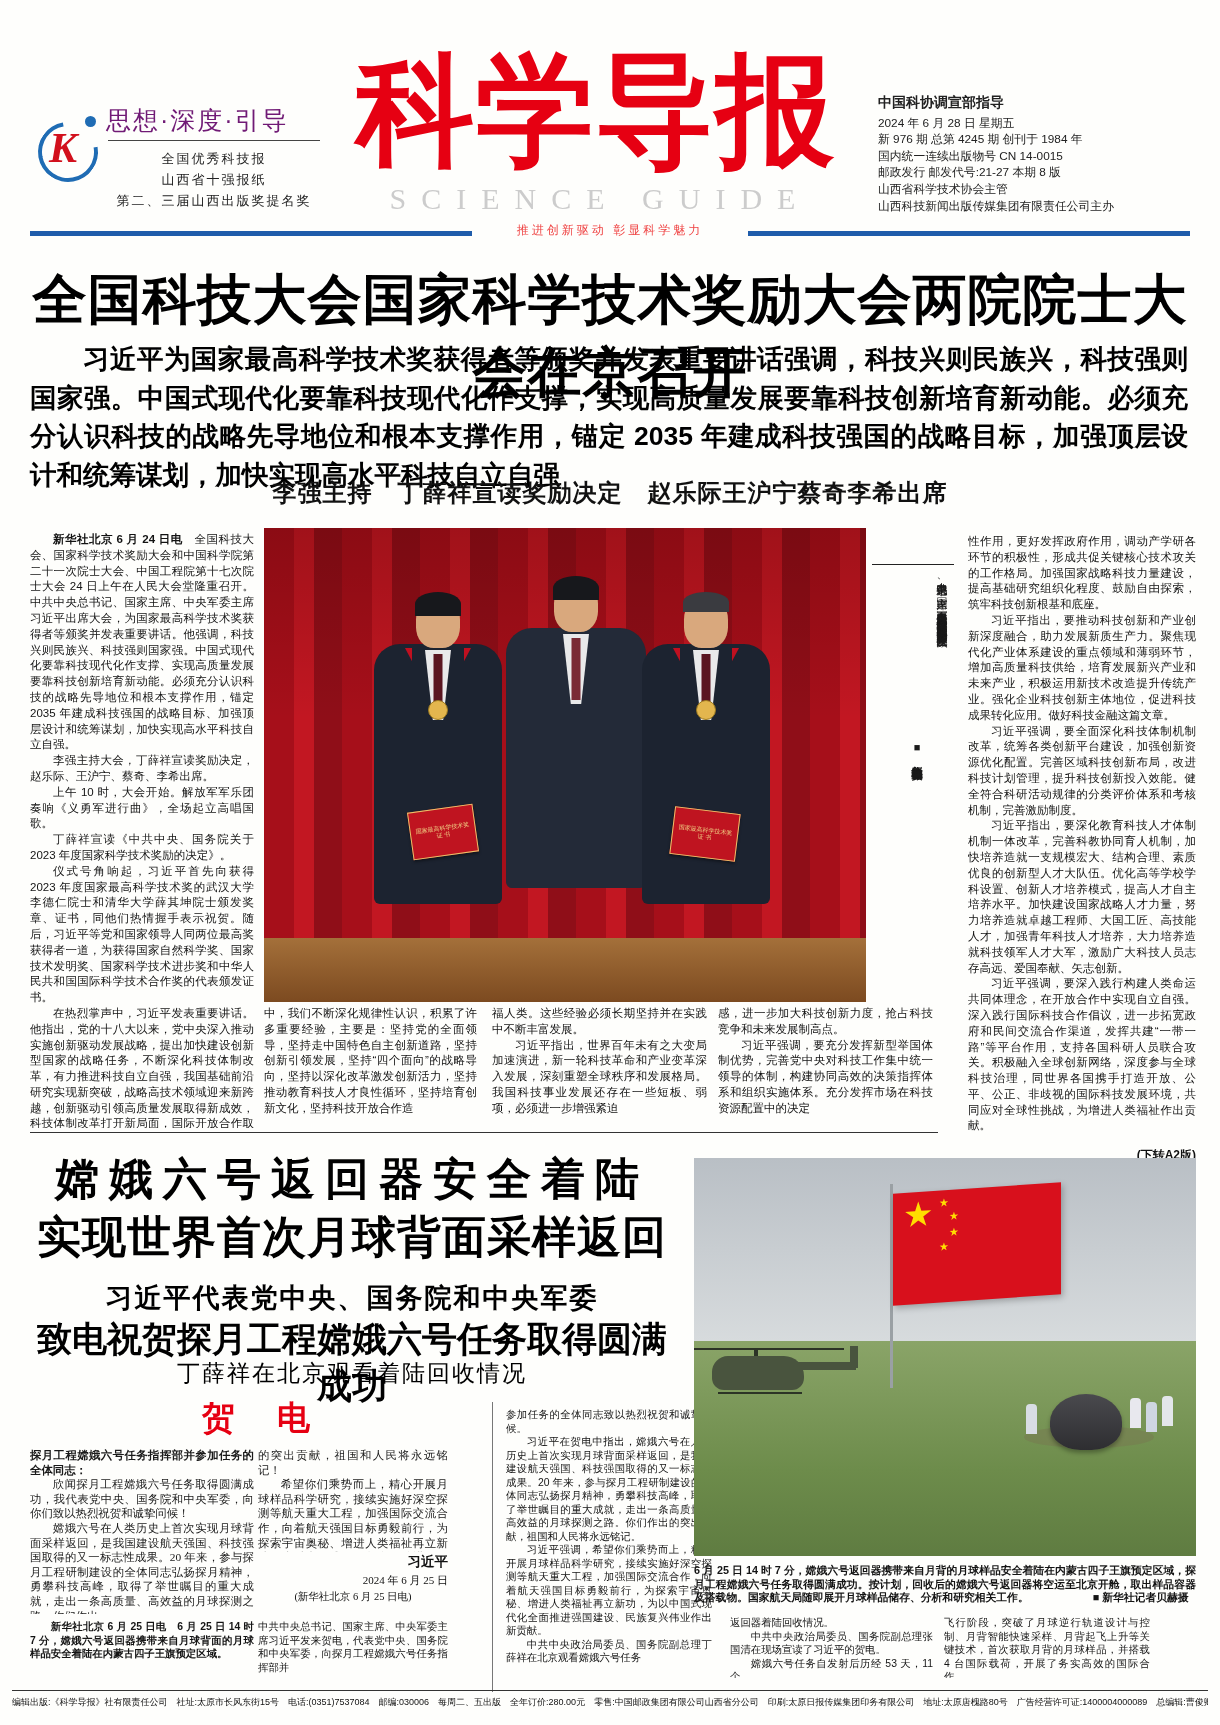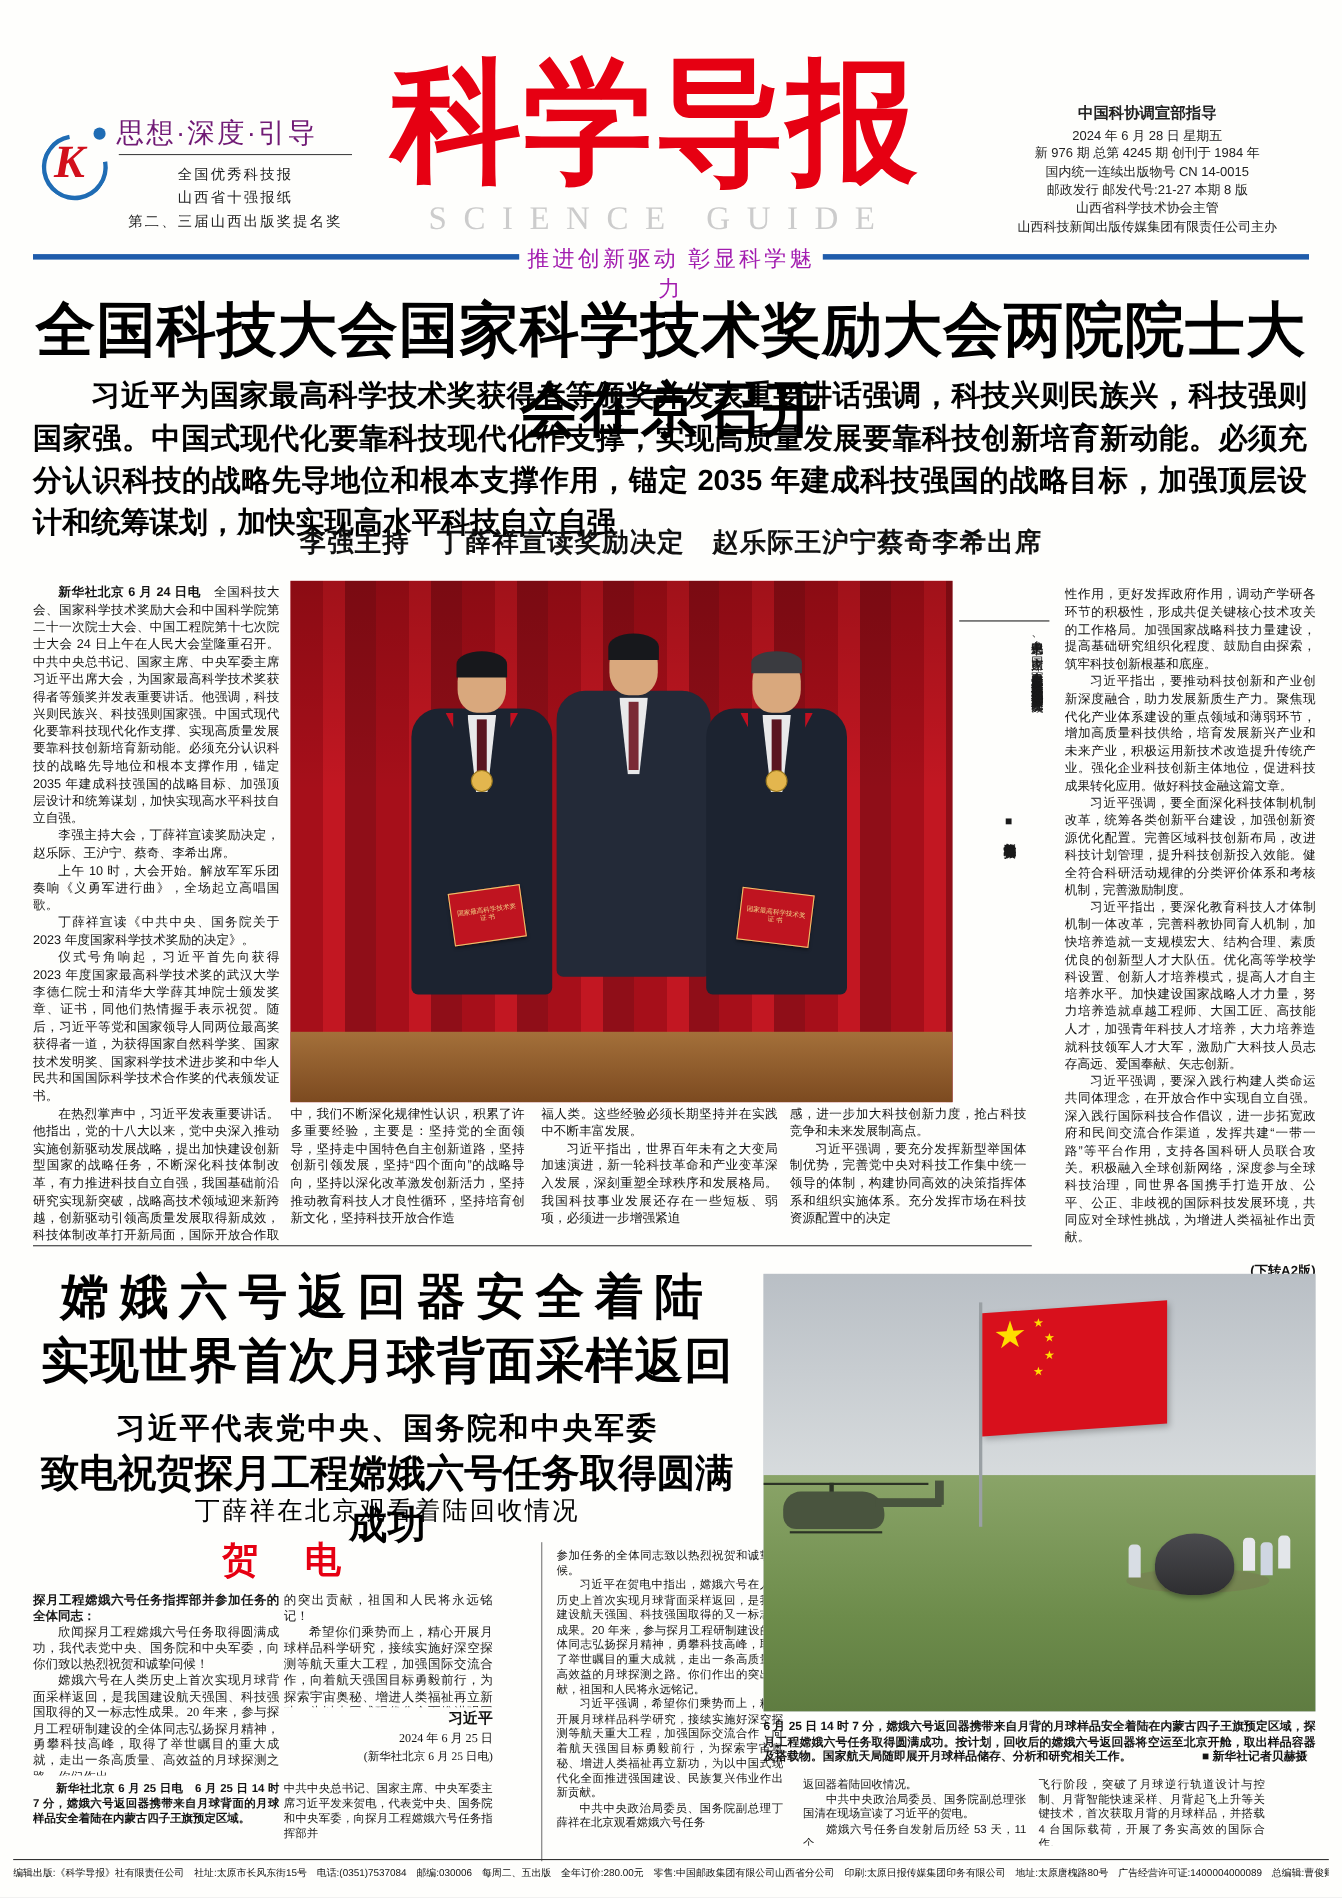--- a/index.html
+++ b/index.html
@@ -29,24 +29,24 @@
           line-height:21px;letter-spacing:2px;color:#222;}
   .honors p{margin:0;}
   .paper-title{position:absolute;left:296px;top:42px;width:600px;text-align:center;
                font-family:"Liberation Serif","DejaVu Serif",serif;font-weight:900;
                font-size:118px;line-height:140px;color:#e60012;letter-spacing:2px;
                transform:scaleY(1.04);}
   .paper-title-en{position:absolute;left:380px;top:182px;width:440px;text-align:center;
                font-family:"Liberation Serif",serif;font-size:30px;color:#cccccc;letter-spacing:15px;}
   .pubinfo{position:absolute;left:878px;top:94px;width:330px;font-size:11.8px;line-height:16.6px;color:#222;}
   .pubinfo .guid{font-size:14px;font-weight:bold;margin:0 0 4px 0;}
-  .pubinfo p{margin:0;text-align:center;}
+  .pubinfo p{margin:0;}
   .banner-line{position:absolute;top:231px;height:5px;background:#1f5cab;}
   .banner-text{position:absolute;left:470px;top:222px;width:280px;text-align:center;
-               font-size:20px;letter-spacing:3px;color:#a21caf;font-weight:500;}
+               font-size:12px;letter-spacing:3px;color:#ef4444;font-weight:500;}
   
   .headline{position:absolute;left:28px;top:264px;width:1164px;text-align:center;
             font-size:54px;font-weight:900;color:#000;letter-spacing:1px;}
   .standfirst{position:absolute;left:30px;top:340px;width:1158px;font-size:26.5px;line-height:38.5px;
               font-weight:700;color:#000;text-align:justify;text-indent:2em;}
   .deck{position:absolute;left:30px;top:477px;width:1160px;text-align:center;font-size:24px;
         font-weight:600;color:#111;letter-spacing:1px;}
   .dateline{font-weight:bold;}
   .turn-note{position:absolute;left:968px;top:1147px;width:228px;text-align:right;
              font-size:12px;font-weight:bold;}
@@ -83,21 +83,21 @@
   .folder .gold{color:#f0d184;font-size:6px;line-height:7px;text-align:center;}
   
   .ce-headline{position:absolute;left:26px;width:652px;text-align:center;font-weight:900;color:#000;}
   .ce-sub{position:absolute;left:26px;width:652px;text-align:center;font-weight:700;color:#000;}
   .hedian{position:absolute;left:26px;top:1396px;width:460px;text-align:center;font-size:33px;
           font-weight:900;color:#e60012;letter-spacing:42px;text-indent:42px;}
   .tg-sign{position:absolute;left:258px;top:1553px;width:190px;text-align:right;
            font-family:"Liberation Serif",serif;}
   .tg-sign .nm{font-size:13.5px;font-weight:bold;margin:0;}
   .tg-sign .dt{font-size:11px;margin:2px 0 0 0;}
-  .tg-sign .nt{font-size:10.5px;margin:2px 0 0 0;}
+  .tg-sign .nt{font-size:10.5px;margin:2px 0 0 0;text-align:center;}
   
   .photo2{position:absolute;left:694px;top:1158px;width:502px;height:398px;overflow:hidden;background:#c9ced2;}
   .photo2 .sky{position:absolute;left:0;top:0;width:100%;height:46%;
         background:linear-gradient(180deg,#b9bfc5,#d7dbdd);}
   .photo2 .ground{position:absolute;left:0;top:46%;width:100%;height:54%;
         background:linear-gradient(180deg,#8aa468,#6d8c4b 60%,#5f7c41);}
   .flagpole{position:absolute;left:196px;top:26px;width:3px;height:204px;background:#9aa0a4;}
   .flag{position:absolute;left:199px;top:30px;width:168px;height:112px;background:#d8101c;
         transform:skewY(-4deg);box-shadow:2px 3px 6px rgba(0,0,0,0.25);}
   .flag .star-big{position:absolute;left:10px;top:2px;color:#ffde00;font-size:34px;}

